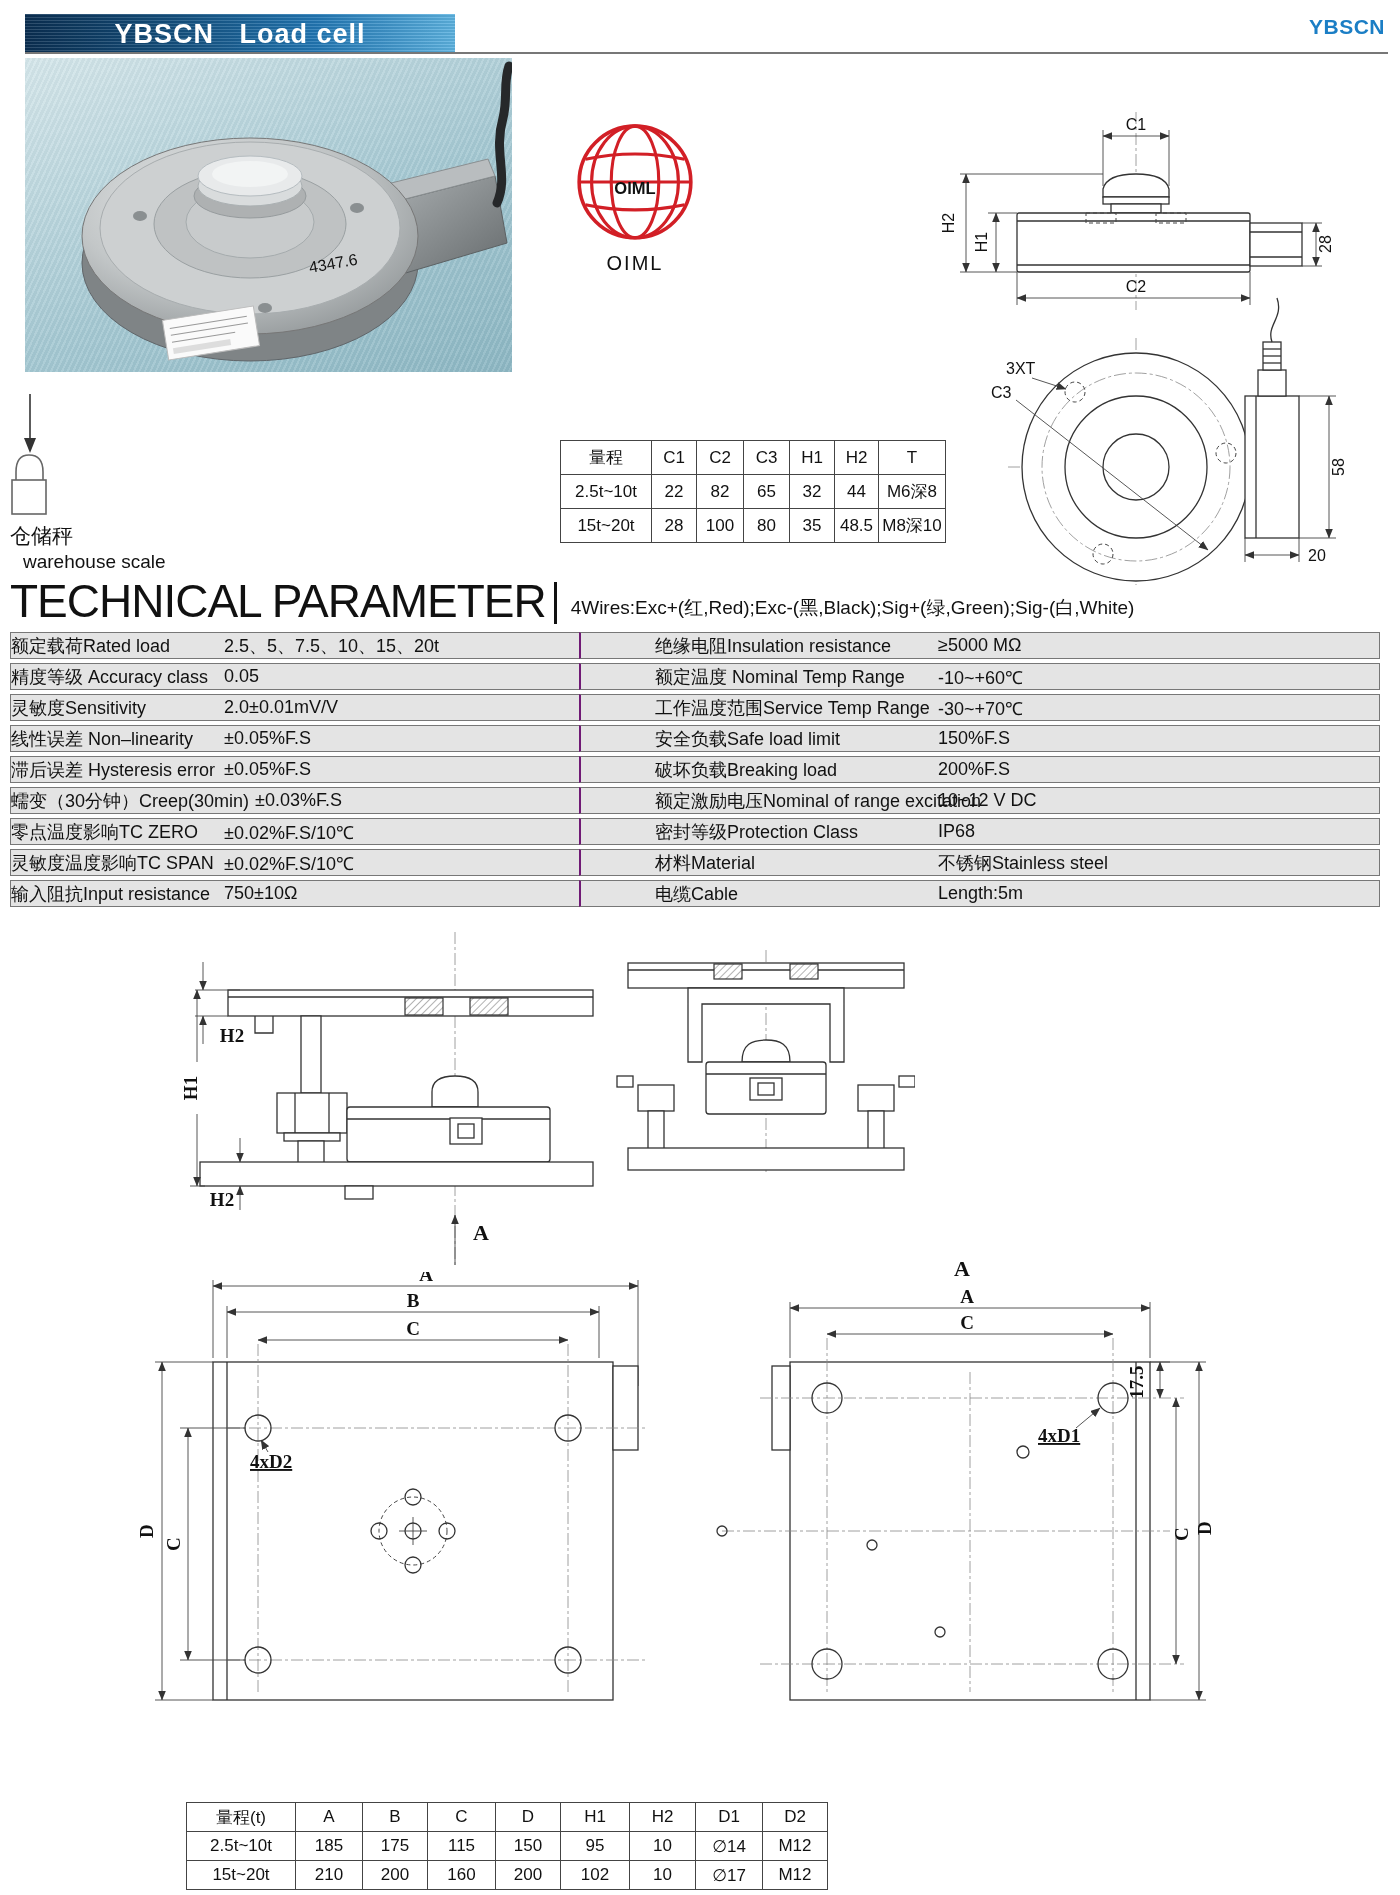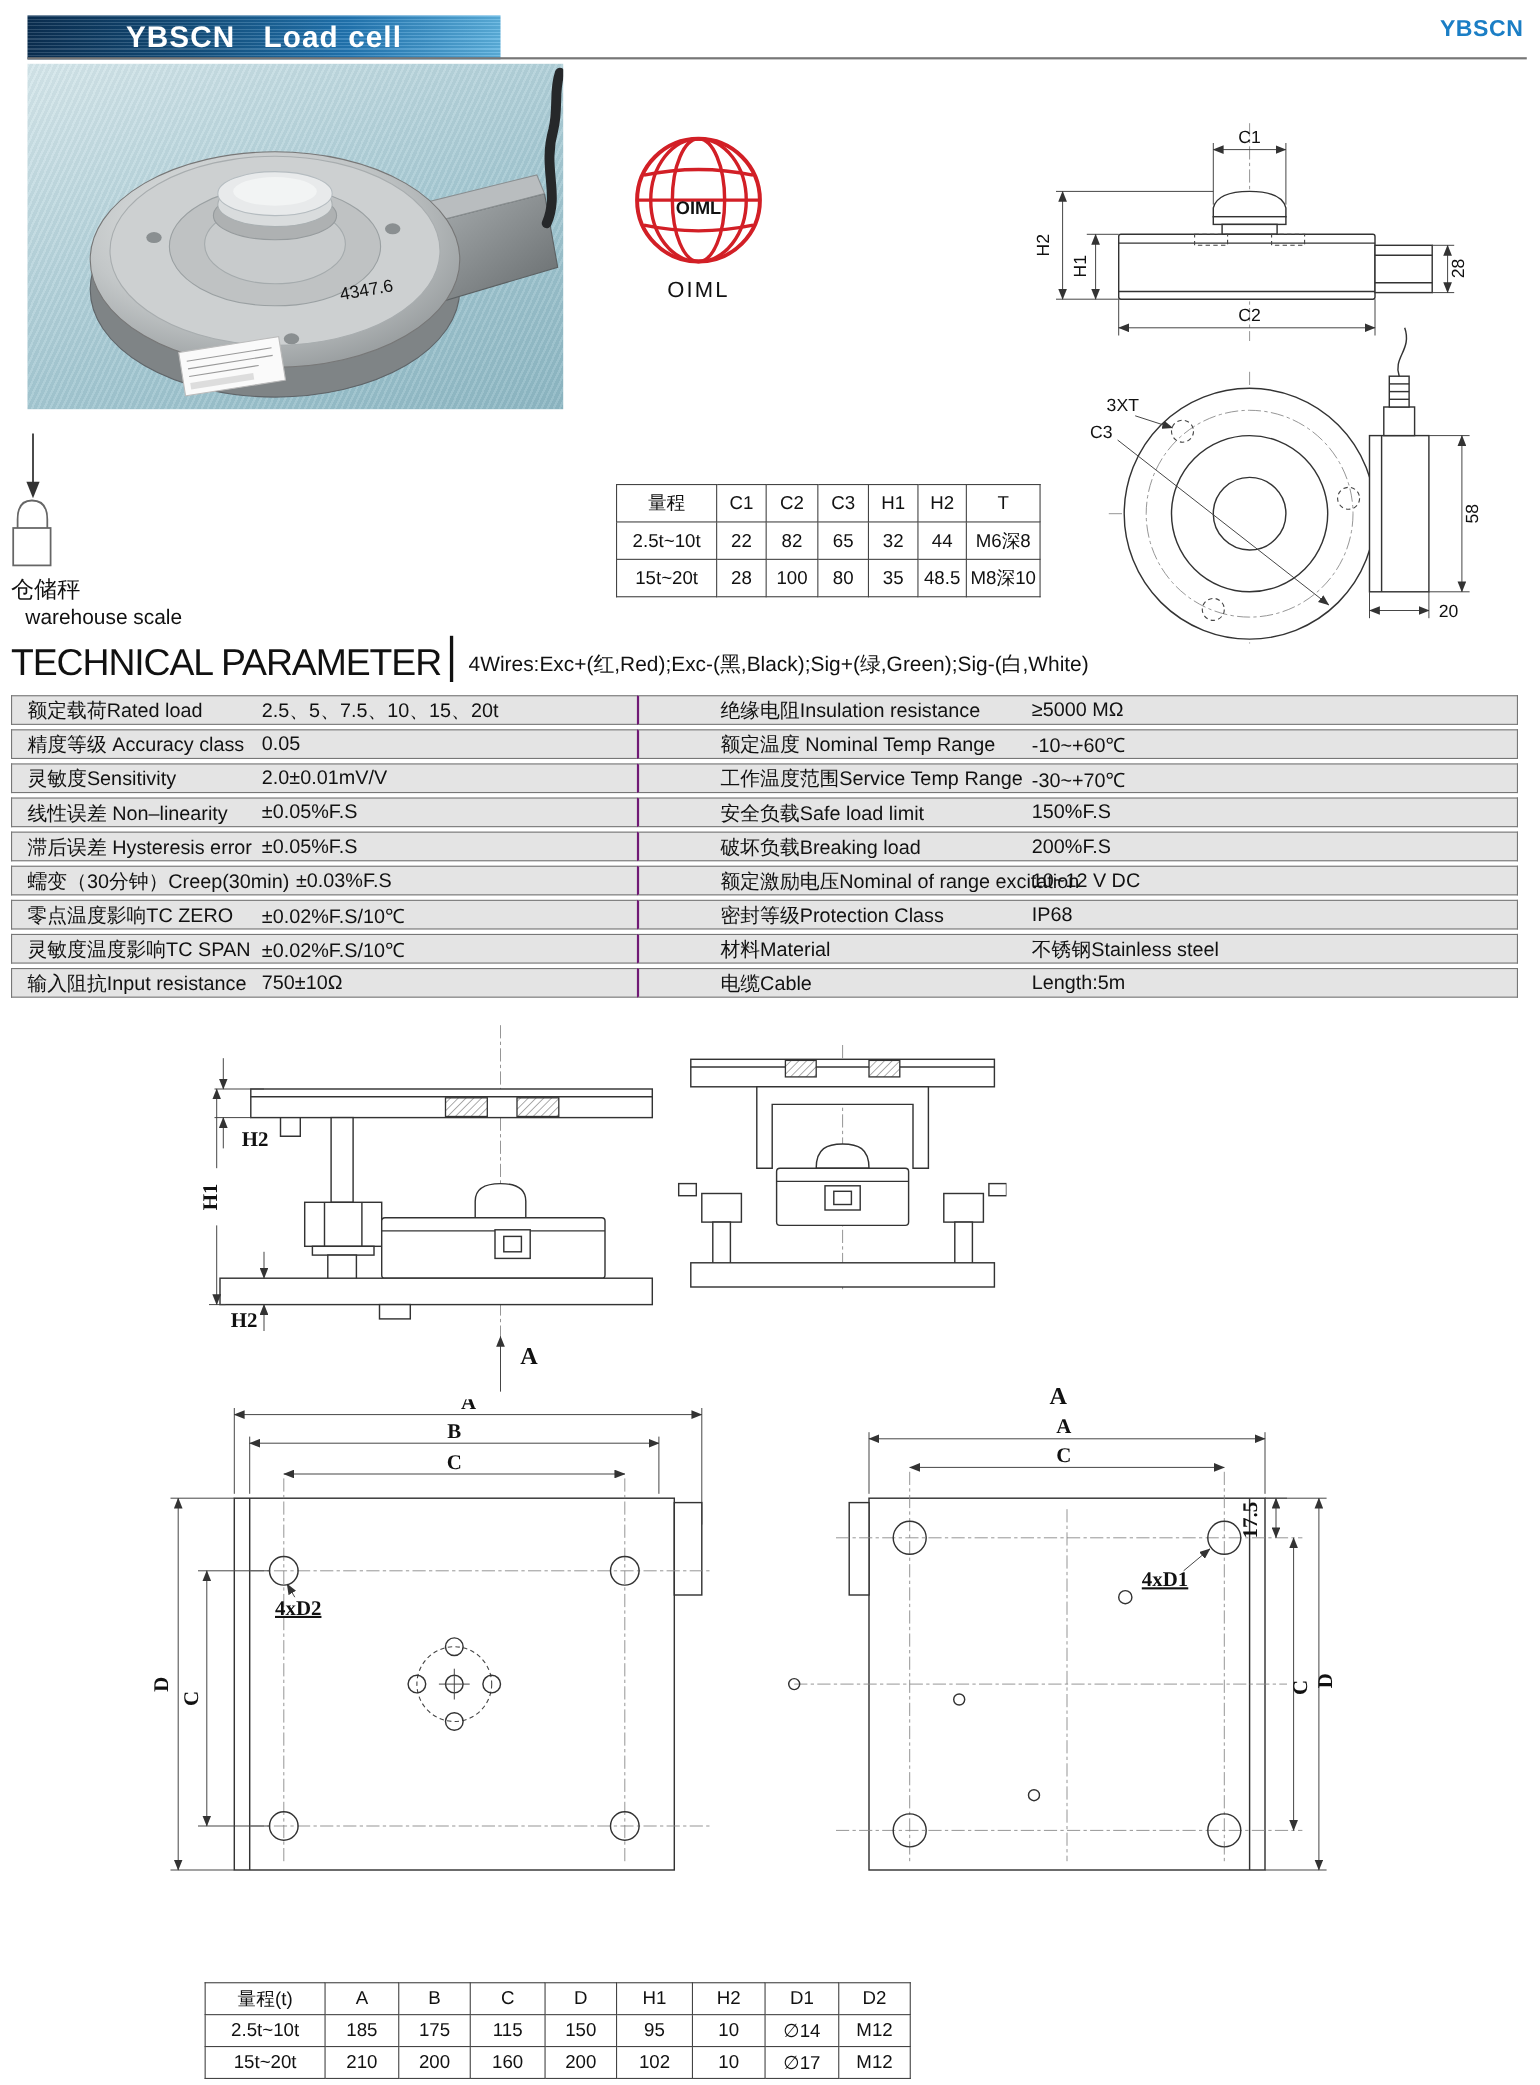--- a/index.html
+++ b/index.html
@@ -34,32 +34,32 @@
 
   
   table{border-collapse:collapse;padding-left:48px;}
   .dimtab{left:560px;top:440px;}
   .dimtab td{border:1.5px solid #444;text-align:center;font-size:17px;height:33px;padding:0 2px;}
   .mnttab{left:186px;top:1802px;}
   .mnttab td{border:1.5px solid #444;text-align:center;font-size:17px;height:28px;padding:0 2px;}
 
   
   .tech{left:10px;top:578px;display:flex;align-items:flex-end;}
-  .tech-title{font-size:34px;letter-spacing:-1px;line-height:1;color:#111;}
+  .tech-title{font-size:46px;letter-spacing:-1px;line-height:1;color:#111;}
   .tech-div{width:3px;height:42px;background:#111;margin:0 14px 0 8px;}
   .tech-note{font-size:19px;padding-bottom:3px;white-space:nowrap;}
 
   
   .ptab{left:10px;top:632px;width:1370px;}
   .prow{display:flex;margin-bottom:4px;}
   .band{background:#e4e4e4;border-top:1px solid #777;border-bottom:1px solid #777;
         height:25px;display:flex;align-items:center;font-size:18px;}
   .band.l{border-left:1px solid #777;width:568px;}
   .band.r{border-left:2px solid #701a75;border-right:1px solid #777;flex:1;}
-  .plab{padding-left:14px;width:213px;white-space:nowrap;}
+  .plab{padding-left:0;width:213px;white-space:nowrap;}
   .plab.r2{padding-left:74px;width:283px;}
   .pval{white-space:nowrap;}
 
   
   svg text{font-family:"Liberation Sans",sans-serif;font-size:16px;fill:#111;}
   svg text.ds{font-family:"Liberation Serif",serif;font-weight:bold;font-size:19px;}
   svg text.dsb{font-family:"Liberation Serif",serif;font-weight:bold;font-size:22px;}
   .ol{stroke:#333;stroke-width:1.3;fill:none;}
   .olf{stroke:#333;stroke-width:1.3;fill:#fff;}
   .olh{stroke:#333;stroke-width:1.2;fill:url(#hat);}

